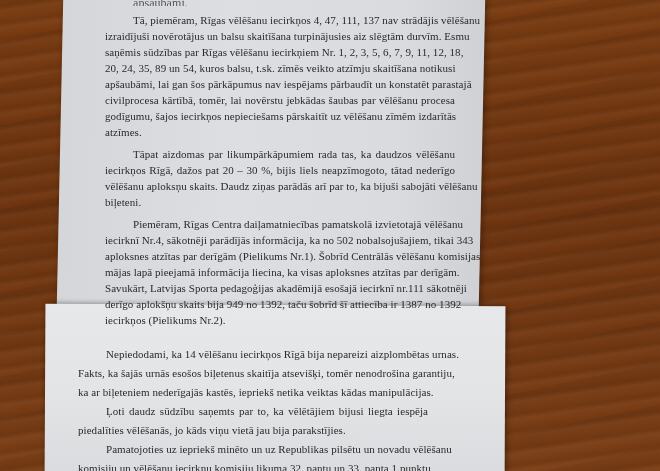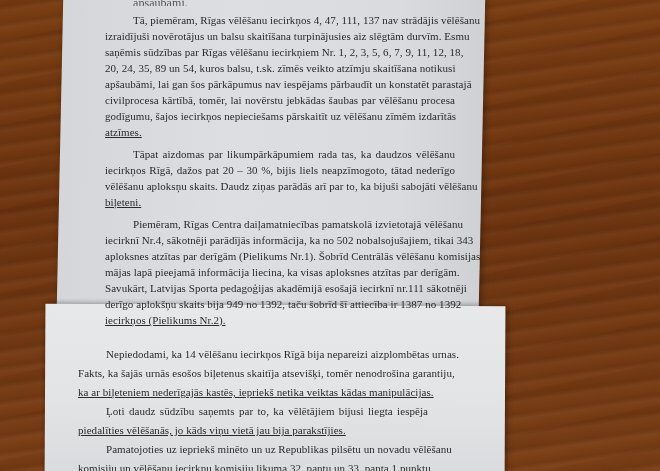--- a/index.html
+++ b/index.html
@@ -26,21 +26,21 @@
   }
   .text-block {
     position: absolute; color: #2a2a2c; font-size: 11px; line-height: 16px;
     letter-spacing: 0.05px;
   }
   .top-text { left: 105px; top: 0px; width: 350px; text-align: justify; }
   .bottom-text { left: 78px; top: 345px; width: 350px; text-align: justify; }
   p { margin: 0; text-indent: 28px; }
   p.cont { text-indent: 0; }
   .line { display: block; text-align-last: justify; white-space: nowrap; }
-  .line.last { text-align-last: left; text-decoration: underline; }
+  .line.last { text-align-last: left; }
   .cut-line { display:block; height: 6px; overflow: hidden; color:#555; font-size: 12px; line-height: 6px; }
 </style>
 </head>
 <body>
 
 <div class="table-surface"></div>
 
 <div class="sheet-top"></div>
 <div class="sheet-bottom"></div>
 

